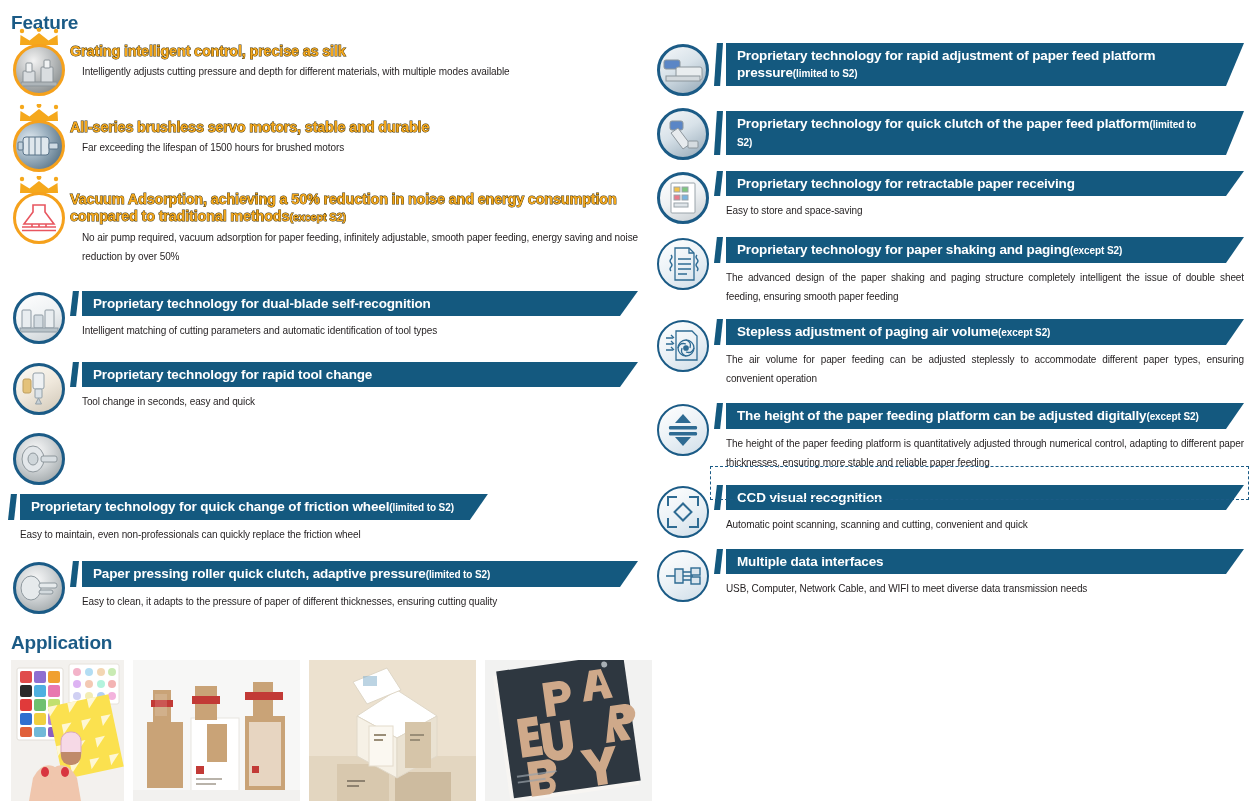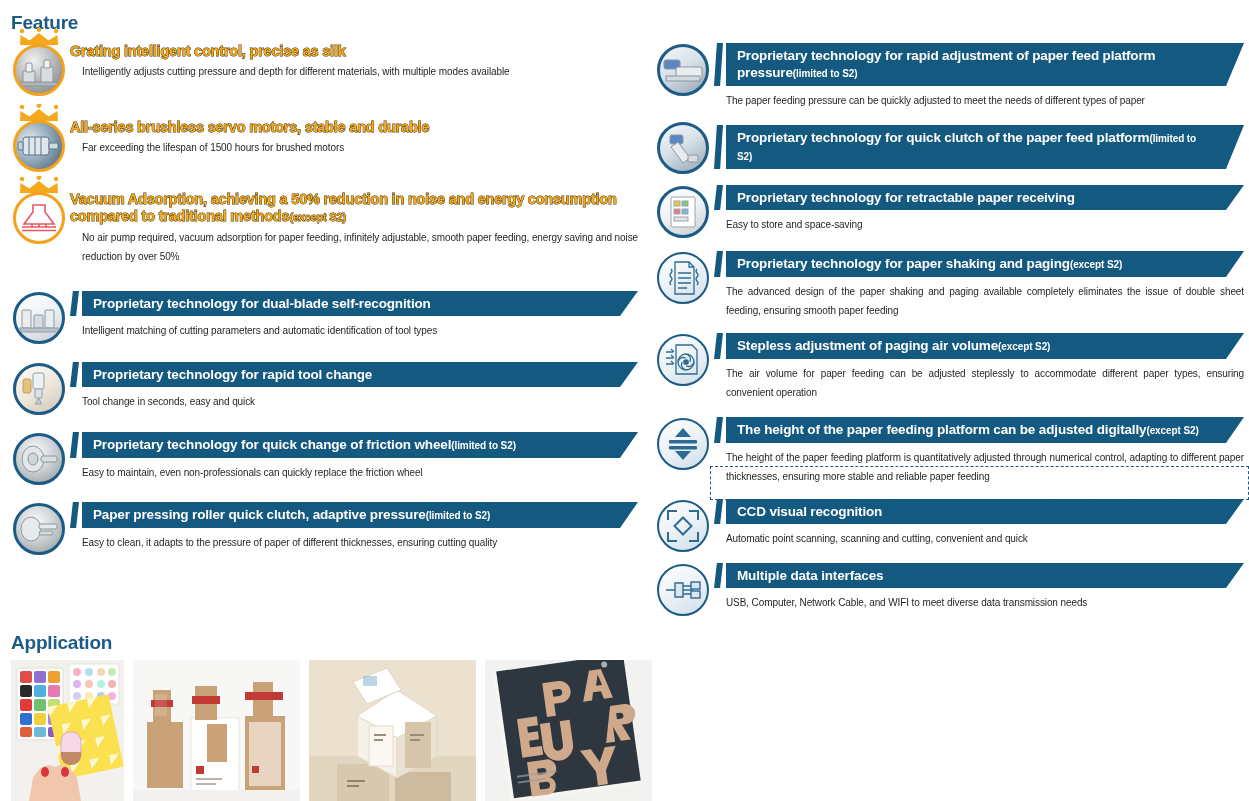--- a/index.html
+++ b/index.html
@@ -276,21 +276,21 @@
         </div>
         <div class="body">
           <div class="banner-row">
             <div class="banner-tip"></div>
             <div class="banner-gap"></div>
             <div class="banner"><span>Proprietary technology for rapid tool change</span></div>
           </div>
           <p class="desc">Tool change in seconds, easy and quick</p>
         </div>
       </div>
-      <div class="feat" style="margin-bottom: 16px;">
+      <div class="feat" style="margin-bottom: 16px; flex-direction: column;">
         <div class="icon-wrap">
           <div class="circ blue photo-wheel">
             <svg width="40" height="30" viewBox="0 0 40 30">
               <g fill="#e3e7ea" stroke="#8e979c" stroke-width="1">
                 <ellipse cx="14" cy="15" rx="11" ry="13"></ellipse>
                 <ellipse cx="14" cy="15" rx="5" ry="6" fill="#cfd6da"></ellipse>
                 <rect x="22" y="12" width="16" height="6" rx="2" fill="#d7dde1"></rect>
               </g>
             </svg>
           </div>
@@ -339,21 +339,20 @@
               </g>
             </svg>
           </div>
         </div>
         <div class="body">
           <div class="banner-row">
             <div class="banner-tip"></div>
             <div class="banner-gap"></div>
             <div class="banner"><span>Proprietary technology for rapid adjustment of paper feed platform pressure</span><span class="sub">(limited to S2)</span></div>
           </div>
-          <p class="desc">The paper feeding pressure can be quickly adjusted to meet the needs of different types of paper</p>
         </div>
       </div>
       <div class="feat" style="margin-bottom: 10px; align-items: flex-end;">
         <div class="icon-wrap">
           <div class="circ blue photo-blue">
             <svg width="38" height="34" viewBox="0 0 38 34">
               <g stroke="#8c969c" stroke-width="1">
                 <rect x="6" y="4" width="13" height="9" rx="2" fill="#5b86c6"></rect>
                 <path d="M14 11 l12 16 l-7 5 l-12 -16z" fill="#e7ebee"></path>
                 <rect x="24" y="24" width="10" height="7" rx="1" fill="#d6dce0"></rect>
@@ -409,21 +408,21 @@
               </g>
             </svg>
           </div>
         </div>
         <div class="body">
           <div class="banner-row">
             <div class="banner-tip"></div>
             <div class="banner-gap"></div>
             <div class="banner"><span>Proprietary technology for paper shaking and paging</span><span class="sub">(except S2)</span></div>
           </div>
-          <p class="desc">The advanced design of the paper shaking and paging available completely eliminates the issue of double sheet feeding, ensuring smooth paper feeding</p>
+          <p class="desc">The advanced design of the paper shaking and paging structure completely intelligent the issue of double sheet feeding, ensuring smooth paper feeding</p>
         </div>
       </div>
       <div class="feat" style="margin-bottom: 14px;">
         <div class="icon-wrap">
           <div class="circ lite">
             <svg width="38" height="36" viewBox="0 0 38 36">
               <g stroke="#2e6b93" stroke-width="1.3" fill="none">
                 <path d="M12 3 h16 l5 5 v24 h-21z"></path>
                 <circle cx="22" cy="20" r="8"></circle>
                 <circle cx="22" cy="20" r="2.2" fill="#2e6b93"></circle>

